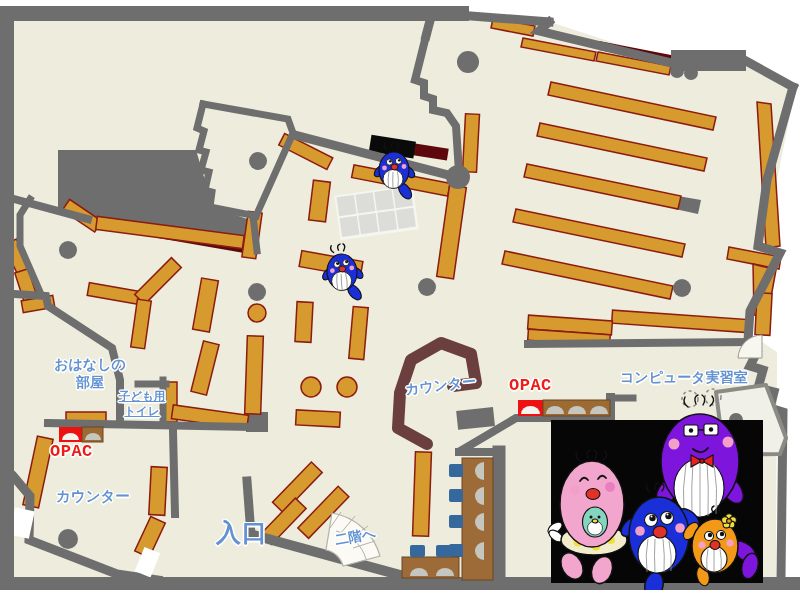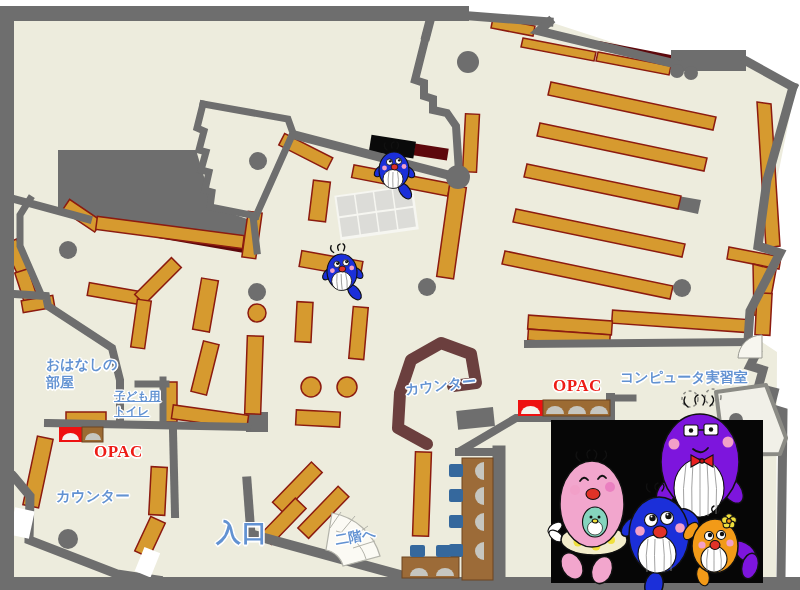--- a/index.html
+++ b/index.html
@@ -35,22 +35,22 @@
   .outl2{stroke:#111;stroke-width:1.1;}
   .belly{fill:var(--belly_white);}
   .streak{fill:none;stroke:#8a8a8a;stroke-width:.8;}
   .spout{fill:none;stroke:#111;stroke-width:1.4;stroke-linecap:round;}
   .cheek{fill:var(--cheek_pink);}
   .mouth{fill:var(--mouth_red);}
   
   .lbl{position:absolute;font-weight:bold;color:var(--label_blue);white-space:pre;line-height:1.3;
        text-shadow:-1.5px 0 #fff,1.5px 0 #fff,0 -1.5px #fff,0 1.5px #fff,
                    -1px -1px #fff,1px -1px #fff,-1px 1px #fff,1px 1px #fff;}
-  .lbl.red{color:var(--label_red);font-family:Liberation Serif, serif;letter-spacing:.5px;margin-left:44px;}
-  .center{text-align:left;}
+  .lbl.red{color:var(--label_red);font-family:Liberation Mono, monospace;letter-spacing:.5px;}
+  .center{text-align:center;}
 </style>
 </head>
 <body>
 
 <div id="stage">
 <svg width="800" height="590" viewBox="0 0 800 590">
   <defs>
     <g id="mapwhale">
       <path class="spout" d="M-2,-22 q-2,-5 2,-6 M3,-21 q3,-5 0,-7 M-7,-20 q-4,-3 -2,-7"></path>
       <ellipse cx="11" cy="21" rx="5" ry="9" transform="rotate(-35 11 21)" fill="var(--whale_blue)" class="outl2"></ellipse>

